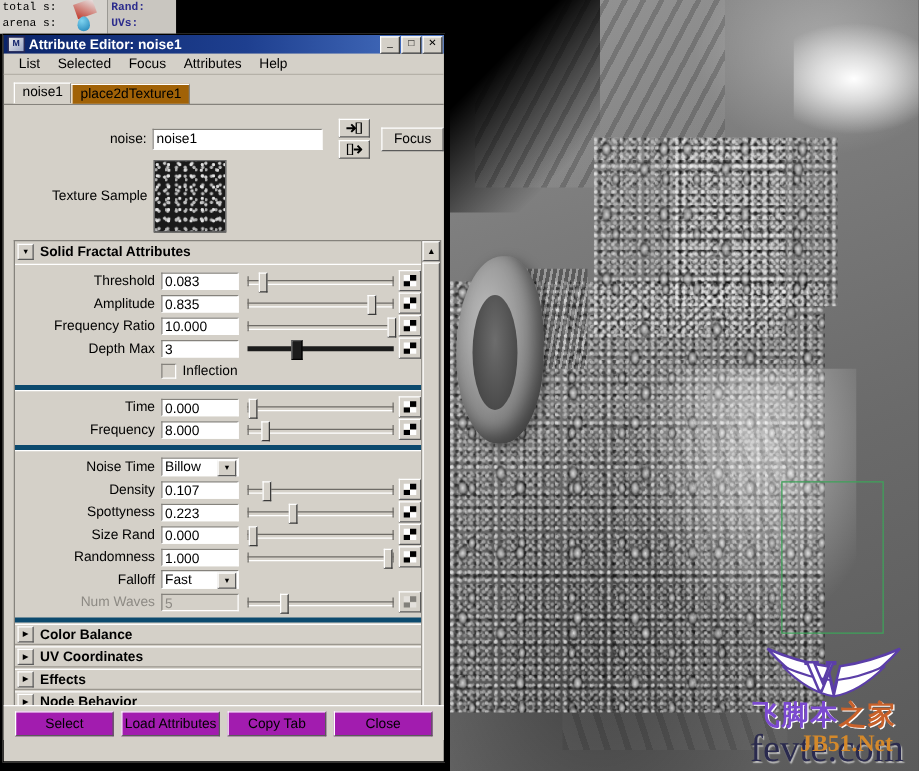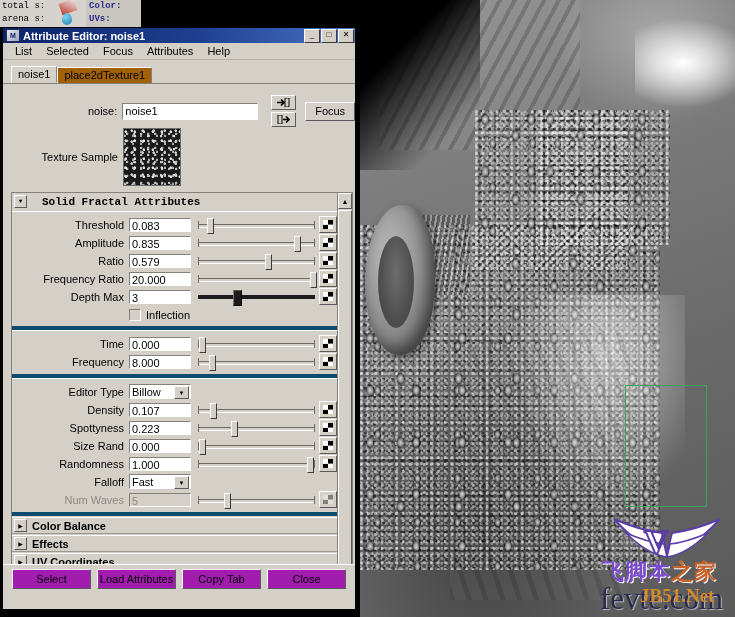--- a/index.html
+++ b/index.html
@@ -130,21 +130,21 @@
       background:#d4d0c8;border:1px solid #85827c;border-right:none;box-sizing:border-box;
       overflow:hidden;}
   #scrollbar{position:absolute;right:2px;top:108px;width:16px;height:392px;background:#d4d0c8;
       border:1px solid #85827c;box-sizing:border-box;display:flex;flex-direction:column;}
   .sb-arrow{height:14px;background:#d4d0c8;border:1px solid #fff;
       border-right-color:#5a5a5a;border-bottom-color:#5a5a5a;
       display:flex;align-items:center;justify-content:center;font-size:7px;line-height:7px;}
   #sb-thumb{flex:1 1 auto;margin:1px 0;background:#d4d0c8;
       border:1px solid #fff;border-right-color:#5a5a5a;border-bottom-color:#5a5a5a;}
 
-  .section-hdr{display:flex;align-items:center;gap:15px;padding:2px 0 3px 2px;font-family:Liberation Mono, monospace;}
+  .section-hdr{display:flex;align-items:center;gap:5px;padding:2px 0 3px 2px;}
   .tri{width:11px;height:11px;background:#d4d0c8;border:1px solid #fff;
       border-right-color:#5a5a5a;border-bottom-color:#5a5a5a;
       display:flex;align-items:center;justify-content:center;font-size:6px;line-height:6px;}
   .section-title{font-weight:bold;font-size:11px;}
 
   .group{border-top:1px solid #fff;border-bottom:4px solid #0c4a6e;padding:3px 0;}
 
   .attr-row{display:flex;align-items:center;height:17px;margin:1px 0;}
   .attr-label{width:112px;text-align:right;padding-right:5px;font-size:11px;color:#000;
       white-space:nowrap;overflow:hidden;}
@@ -231,21 +231,21 @@
 <div id="bg-strip">
   <div class="bgs-panel" id="bgs-left">
     <div>total s:</div>
     <div>arena s:</div>
   </div>
   <div class="bgs-panel" id="bgs-icons">
     <div class="wrench"></div>
     <div class="drop"></div>
   </div>
   <div class="bgs-panel" id="bgs-labels">
-    <div>Color:</div>
+    <div>Rand:</div>
     <div>UVs:</div>
   </div>
   <div class="bgs-panel" id="bgs-black"></div>
 </div>
 
 <div id="ae-window">
 
   <div id="titlebar">
     <div id="maya-icon">M</div>
     <div id="title-text">Attribute Editor: noise1</div>
@@ -322,35 +322,22 @@
             <div class="track"></div>
               <div class="cap-l"></div>
               <div class="cap-r"></div>
             <div class="thumb" style="left:82%"></div>
           </div>
           <div class="mapbtn">
               <div class="chk"></div>
             </div>
         </div>
         <div class="attr-row">
-          <div class="attr-label">Ratio</div>
-          <div class="attr-field">0.579</div>
-          <div class="slider">
-            <div class="track"></div>
-              <div class="cap-l"></div>
-              <div class="cap-r"></div>
-            <div class="thumb" style="left:57%"></div>
-          </div>
-          <div class="mapbtn">
-              <div class="chk"></div>
-            </div>
-        </div>
-        <div class="attr-row">
           <div class="attr-label">Frequency Ratio</div>
-          <div class="attr-field">20.000</div>
+          <div class="attr-field">10.000</div>
           <div class="slider">
             <div class="track"></div>
               <div class="cap-l"></div>
               <div class="cap-r"></div>
             <div class="thumb" style="left:96%"></div>
           </div>
           <div class="mapbtn">
               <div class="chk"></div>
             </div>
         </div>
@@ -395,21 +382,21 @@
             <div class="thumb" style="left:9%"></div>
           </div>
           <div class="mapbtn">
               <div class="chk"></div>
             </div>
         </div>
       </div>
 
       <div class="group">
         <div class="attr-row">
-          <div class="attr-label">Editor Type</div>
+          <div class="attr-label">Noise Time</div>
           <div class="combo">
             <span>Billow</span>
             <span class="arrow">▼</span>
           </div>
         </div>
         <div class="attr-row">
           <div class="attr-label">Density</div>
           <div class="attr-field">0.107</div>
           <div class="slider">
             <div class="track"></div>
@@ -481,25 +468,25 @@
             </div>
         </div>
       </div>
 
       <div class="collapsed-bar">
         <div class="tri">▶</div>
         <div class="section-title">Color Balance</div>
       </div>
       <div class="collapsed-bar">
         <div class="tri">▶</div>
-        <div class="section-title">Effects</div>
+        <div class="section-title">UV Coordinates</div>
       </div>
       <div class="collapsed-bar">
         <div class="tri">▶</div>
-        <div class="section-title">UV Coordinates</div>
+        <div class="section-title">Effects</div>
       </div>
       <div class="collapsed-bar">
         <div class="tri">▶</div>
         <div class="section-title">Node Behavior</div>
       </div>
 
     </div>
 
     <div id="scrollbar">
       <div class="sb-arrow">▲</div>

